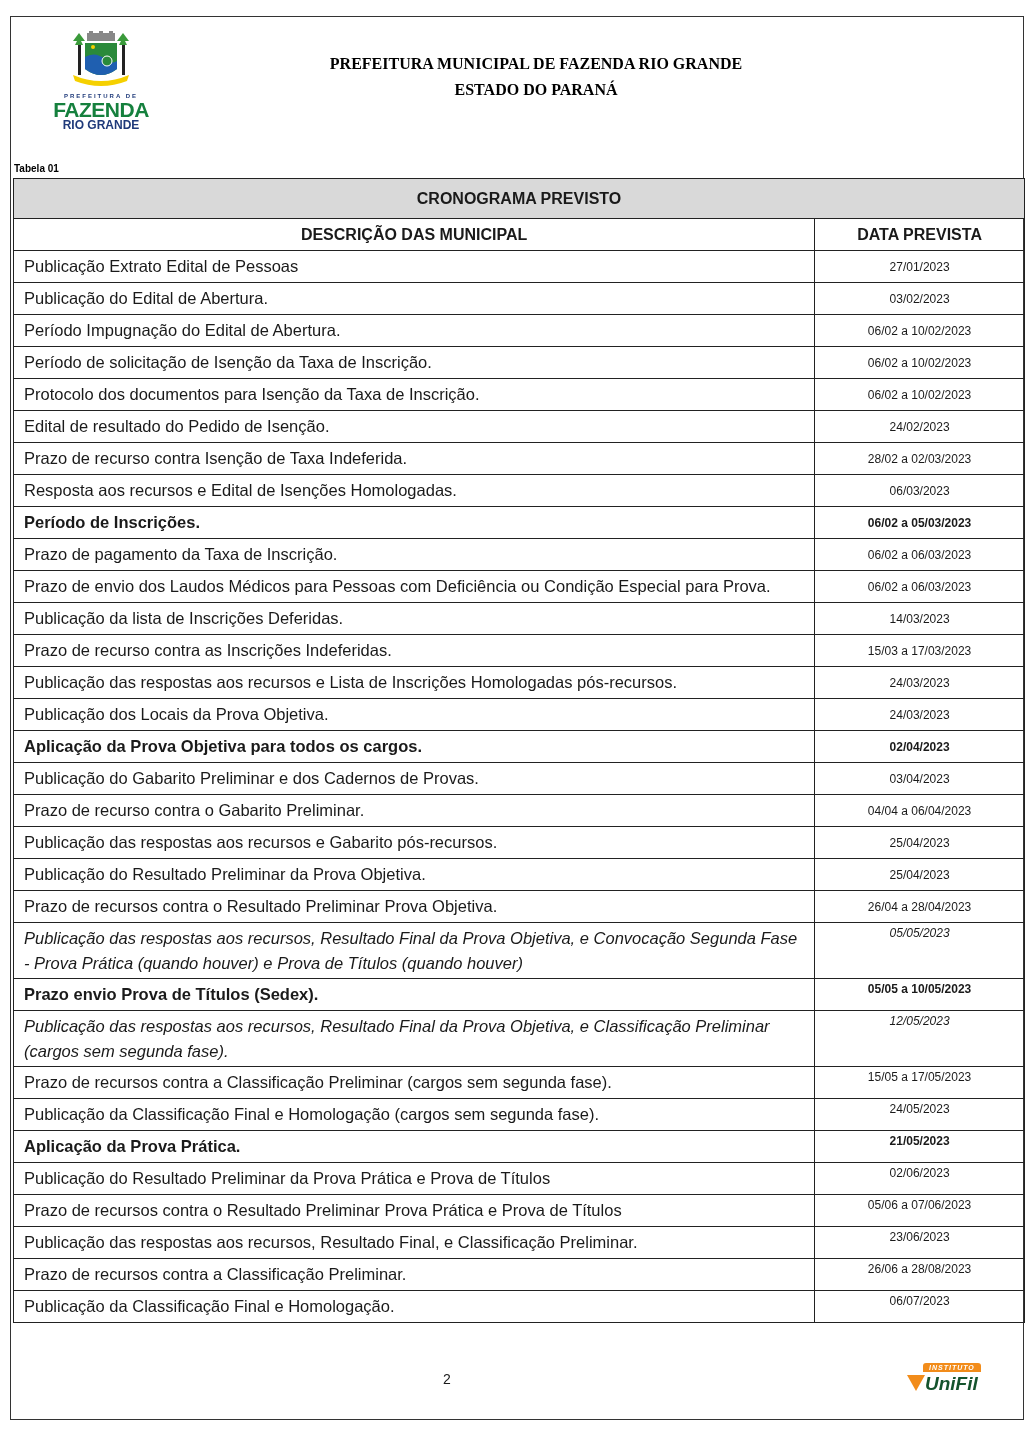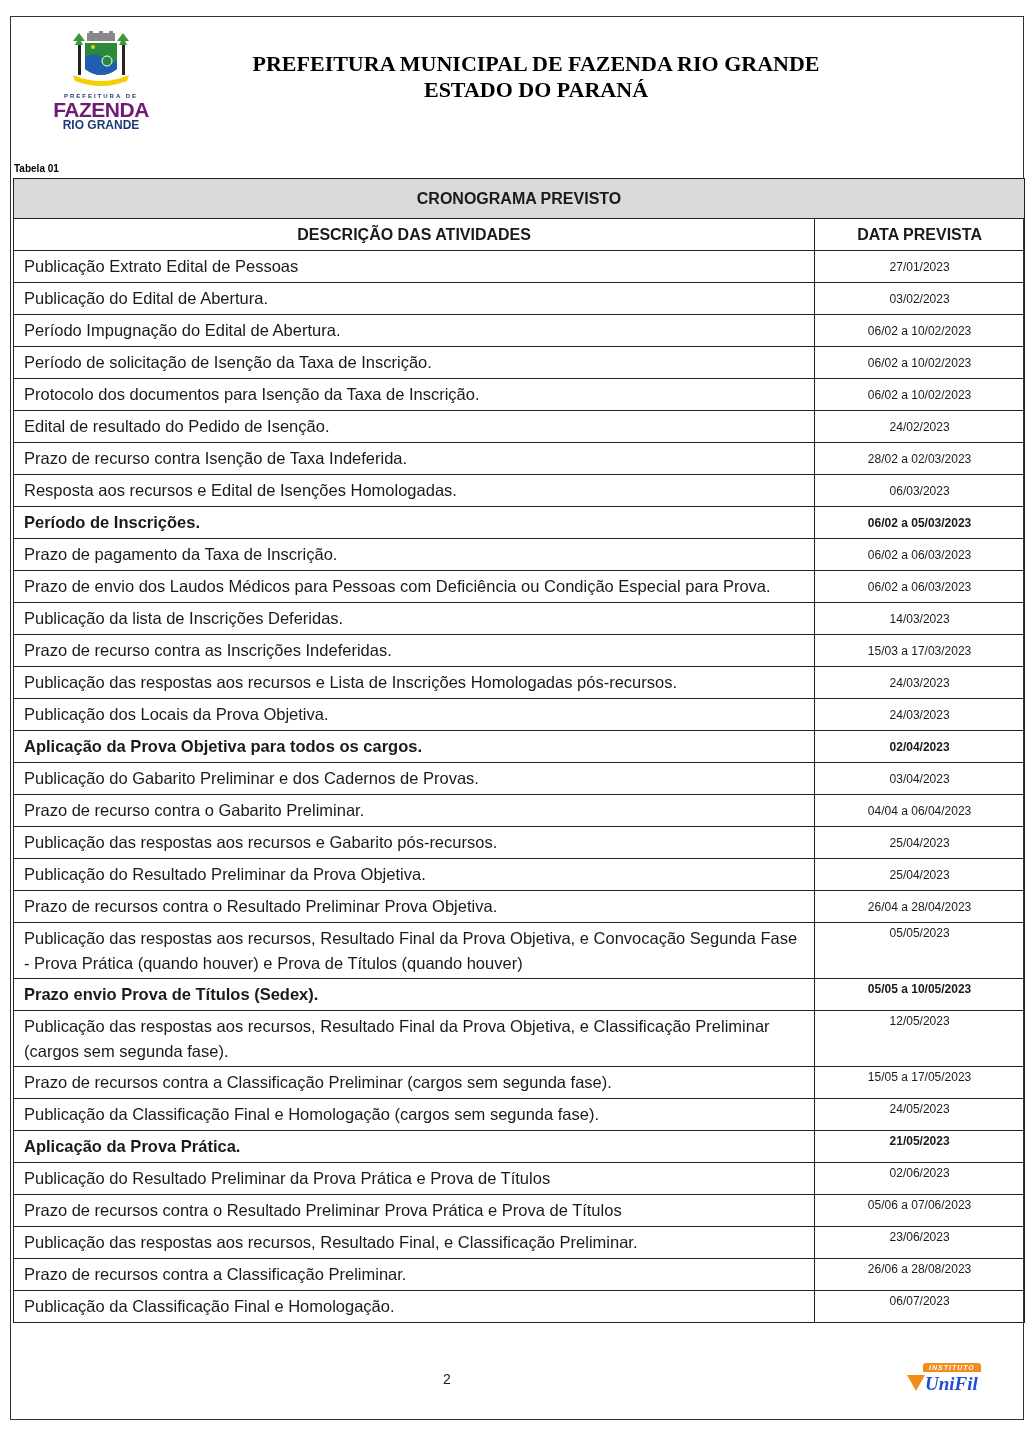--- a/index.html
+++ b/index.html
@@ -2,39 +2,39 @@
 <html><head>
 <meta charset="utf-8">
 <style>
   html, body { margin: 0; padding: 0; background: #ffffff; }
   body { width: 1036px; height: 1442px; position: relative; font-family: "Liberation Sans", sans-serif; color: #1a1a1a; }
   .page { position: absolute; left: 10px; top: 16px; width: 1014px; height: 1404px; border: 1px solid #333; box-sizing: border-box; }
   .header { position: absolute; left: 0; top: 0; width: 100%; height: 140px; }
   .logo { position: absolute; left: 42px; top: 14px; width: 96px; height: 104px; }
   .logo .crest { position: absolute; left: 12px; top: 0; width: 72px; height: 58px; }
   .logo .pre { position: absolute; left: 0; top: 62px; width: 96px; text-align: center; font-size: 6px; letter-spacing: 2px; color: #1f3a7a; font-weight: bold; }
-  .logo .faz { position: absolute; left: 0; top: 69px; width: 96px; text-align: center; font-size: 21px; font-weight: bold; color: #701a75; letter-spacing: -0.5px; line-height: 20px; }
+  .logo .faz { position: absolute; left: 0; top: 69px; width: 96px; text-align: center; font-size: 21px; font-weight: bold; color: #15803d; letter-spacing: -0.5px; line-height: 20px; }
   .logo .rio { position: absolute; left: 0; top: 88px; width: 96px; text-align: center; font-size: 12px; font-weight: bold; color: #1f3a7a; line-height: 13px; }
-  .title { position: absolute; left: 160px; top: 34px; width: 730px; text-align: center; font-family: "Liberation Serif", serif; font-weight: bold; font-size: 22px; line-height: 26px; color: #000; }
+  .title { position: absolute; left: 160px; top: 34px; width: 730px; text-align: center; font-family: "Liberation Serif", serif; font-weight: bold; font-size: 16px; line-height: 26px; color: #000; }
   .tabela-label { position: absolute; left: 3px; top: 146px; font-size: 10px; font-weight: bold; color: #000; }
   table.crono { position: absolute; left: 2px; top: 161px; width: 1012px; border-collapse: collapse; font-size: 16.5px; }
   table.crono td, table.crono th { border: 1px solid #222; padding: 0 10px; height: 32px; box-sizing: border-box; }
   table.crono .caption-row th { background: #d9d9d9; height: 40px; font-size: 16px; }
   table.crono .colhead th { height: 32px; font-size: 16px; }
   table.crono td.desc { text-align: left; width: 802px; line-height: 25px; }
   table.crono td.date { text-align: center; width: 210px; vertical-align: middle; font-size: 12px; }
-  table.crono tr.tall td { height: 56px; }
+  table.crono tr.tall td { height: 56px; font-style: italic; }
   table.crono tr.tall td.date { vertical-align: top; padding-top: 3px; }
   table.crono tr.top td.date { vertical-align: top; padding-top: 3px; }
   table.crono tr.bold td { font-weight: bold; }
   .footer { position: absolute; left: 0; bottom: 0; width: 100%; height: 70px; }
   .page-num { position: absolute; left: 432px; top: 22px; font-size: 14px; }
   .unifil { position: absolute; right: 34px; top: 14px; width: 84px; height: 34px; }
   .unifil .inst { position: absolute; left: 18px; top: 0; background: #f28c1a; color: #fff; font-size: 7px; font-style: italic; font-weight: bold; padding: 1px 6px; border-radius: 3px 3px 0 0; letter-spacing: 1px; }
-  .unifil .name { position: absolute; left: 20px; top: 10px; font-size: 19px; font-style: italic; font-weight: bold; color: #1d4ed8; font-family: Liberation Serif, serif; }
+  .unifil .name { position: absolute; left: 20px; top: 10px; font-size: 19px; font-style: italic; font-weight: bold; color: #14532d; }
   .unifil .mark { position: absolute; left: 2px; top: 12px; width: 0; height: 0; border-left: 9px solid transparent; border-right: 9px solid transparent; border-top: 16px solid #f28c1a; }
 </style>
 </head>
 <body>
 
 <div class="page">
   <div class="header">
     <div class="logo">
       <svg class="crest" viewBox="0 0 72 58">
         <rect x="22" y="2" width="28" height="8" fill="#888"></rect>
@@ -62,21 +62,21 @@
   </div>
 
   <div class="tabela-label">Tabela 01</div>
 
   <table class="crono">
     <thead>
       <tr class="caption-row">
         <th colspan="2">CRONOGRAMA PREVISTO</th>
       </tr>
       <tr class="colhead">
-        <th>DESCRIÇÃO DAS ATIVIDADES</th>
+        <th>DESCRIÇÃO DAS MUNICIPAL</th>
         <th>DATA PREVISTA</th>
       </tr>
     </thead>
     <tbody id="rows">
         <tr>
           <td class="desc">Publicação Extrato Edital de Pessoas</td>
           <td class="date">27/01/2023</td>
         </tr>
         <tr>
           <td class="desc">Publicação do Edital de Abertura.</td>

